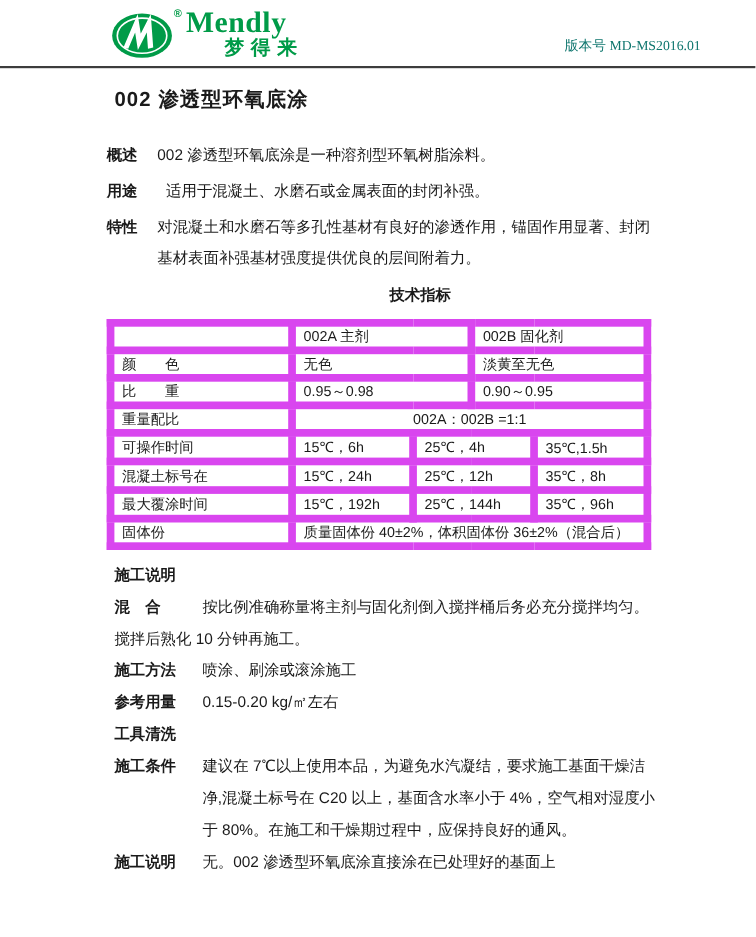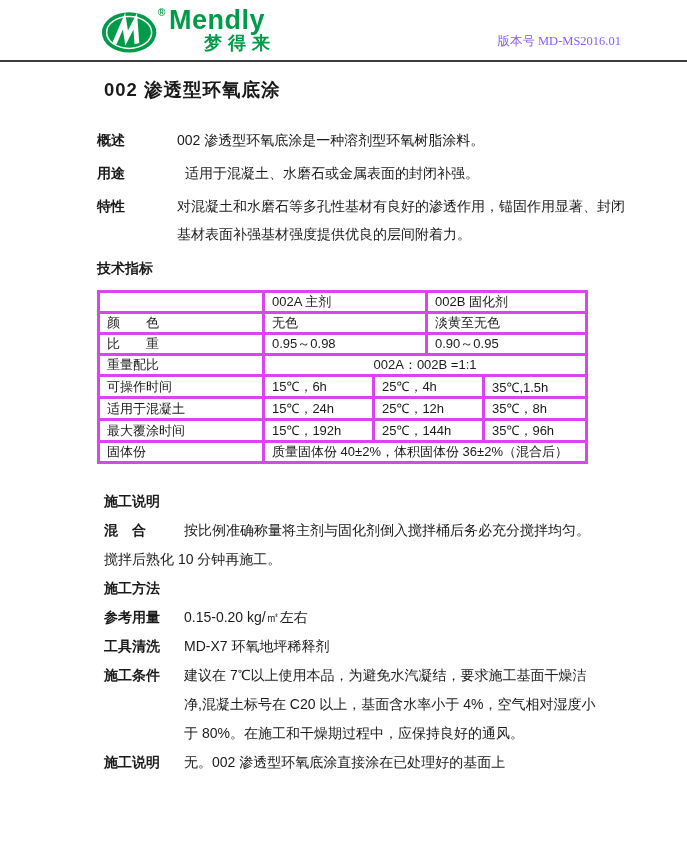--- a/index.html
+++ b/index.html
@@ -17,67 +17,67 @@
   
   .header { position: relative; height: 62px; border-bottom: 2px solid #3d3d3d; }
   .logo { position: absolute; left: 101px; top: 8px; display: flex; align-items: flex-start; }
   .logo-mark { width: 60px; height: 47px; }
   .reg-mark {
     position: absolute; left: 57px; top: 0px;
     font-size: 10px; font-weight: bold; color: #009B48; line-height: 10px;
   }
   .logo-text { margin-left: 8px; color: #009B48; }
   .brand-en {
-    font-family: Liberation Sans, sans-serif;
+    font-family: Liberation Serif, serif;
     font-size: 27px; font-weight: bold; line-height: 25px; letter-spacing: 0.5px;
   }
   .brand-cn {
     font-size: 18px; font-weight: bold; line-height: 21px;
     letter-spacing: 6px; margin-left: 35px;
   }
   .version {
-    position: absolute; right: 66px; top: 33px;
+    position: absolute; right: 50px; top: 33px;
     font-family: "Liberation Serif", serif;
-    font-size: 12.5px; color: #8b5cf6;
-  }
-
-  
-  .content { padding-left: 97px; padding-right: 62px; }
+    font-size: 12.5px; color: #0f766e;
+  }
+
+  
+  .content { padding-left: 97px; padding-right: 20px; }
   .doc-title {
     margin: 16px 0 0 7px;
     font-size: 18.5px; font-weight: bold; line-height: 24px; letter-spacing: 1px;
   }
 
   .intro { margin-top: 24px; font-size: 14px; line-height: 28px; }
-  .irow { display: flex; margin: 0 0 5px 0; justify-content: space-between; }
+  .irow { display: flex; margin: 0 0 5px 0; }
   .irow .lbl { width: 46px; flex-shrink: 0; font-weight: bold; }
   .irow .txt { width: 448px; }
   .irow.usage .txt { margin-left: 8px; width: 440px; }
 
-  .tech-heading { margin: 6px 0 0 0; font-size: 14px; font-weight: bold; line-height: 28px; }
+  .tech-heading { margin: 6px 0 0 0; font-size: 14px; font-weight: bold; line-height: 28px; text-align: center; }
 
   
   table.spec {
     margin-top: 8px;
     border-collapse: collapse;
     width: 488px;
     font-size: 13px;
     table-layout: fixed;
   }
   table.spec td {
-    border: 3px solid #d946ef;
+    border: 7px solid #d946ef;
     height: 18px;
     padding: 0 2px 0 7px;
     vertical-align: middle;
     overflow: hidden; white-space: nowrap;
   }
   table.spec td.center { text-align: center; padding: 0; }
 
   
-  .construction { margin: 23px 0 0 7px; font-size: 14px; line-height: 29px; width: 540px; }
+  .construction { margin: 8px 0 0 7px; font-size: 14px; line-height: 29px; width: 540px; }
   .construction .sec-heading { font-weight: bold; }
   .mix-para { margin: 0; }
   .mix-para .clabel { display: inline-block; width: 80px; font-weight: bold; }
   .crow { display: flex; margin: 0; }
   .crow .clabel { width: 80px; flex-shrink: 0; font-weight: bold; }
   .crow.conditions .ctxt { width: 412px; }
 </style>
 </head>
 <body>
 
@@ -150,21 +150,21 @@
           <td>重量配比</td>
           <td colspan="4" class="center">002A：002B =1:1</td>
         </tr>
         <tr>
           <td>可操作时间</td>
           <td>15℃，6h</td>
           <td colspan="2">25℃，4h</td>
           <td>35℃,1.5h</td>
         </tr>
         <tr>
-          <td>适用于混凝土</td>
+          <td>混凝土标号在</td>
           <td>15℃，24h</td>
           <td colspan="2">25℃，12h</td>
           <td>35℃，8h</td>
         </tr>
         <tr>
           <td>最大覆涂时间</td>
           <td>15℃，192h</td>
           <td colspan="2">25℃，144h</td>
           <td>35℃，96h</td>
         </tr>
@@ -178,30 +178,30 @@
     <div class="construction">
       <div class="sec-heading">施工说明</div>
 
       <p class="mix-para">
         <span class="clabel">混　合</span><span>按比例准确称量将主剂与固化剂倒入搅拌桶后务必充分搅拌均匀。</span>
       </p>
       <div>搅拌后熟化 10 分钟再施工。</div>
 
       <div class="crow">
         <span class="clabel">施工方法</span>
+        <span class="ctxt">喷涂、刷涂或滚涂施工</span>
       </div>
 
       <div class="crow">
         <span class="clabel">参考用量</span>
         <span class="ctxt">0.15-0.20 kg/㎡左右</span>
       </div>
 
       <div class="crow">
         <span class="clabel">工具清洗</span>
-        <span class="ctxt">MD-X7 环氧地坪稀释剂</span>
       </div>
 
       <div class="crow conditions">
         <span class="clabel">施工条件</span>
         <span class="ctxt">建议在 7℃以上使用本品，为避免水汽凝结，要求施工基面干燥洁净,混凝土标号在 C20 以上，基面含水率小于 4%，空气相对湿度小于 80%。在施工和干燥期过程中，应保持良好的通风。</span>
       </div>
 
       <div class="crow">
         <span class="clabel">施工说明</span>
         <span class="ctxt">无。002 渗透型环氧底涂直接涂在已处理好的基面上</span>

